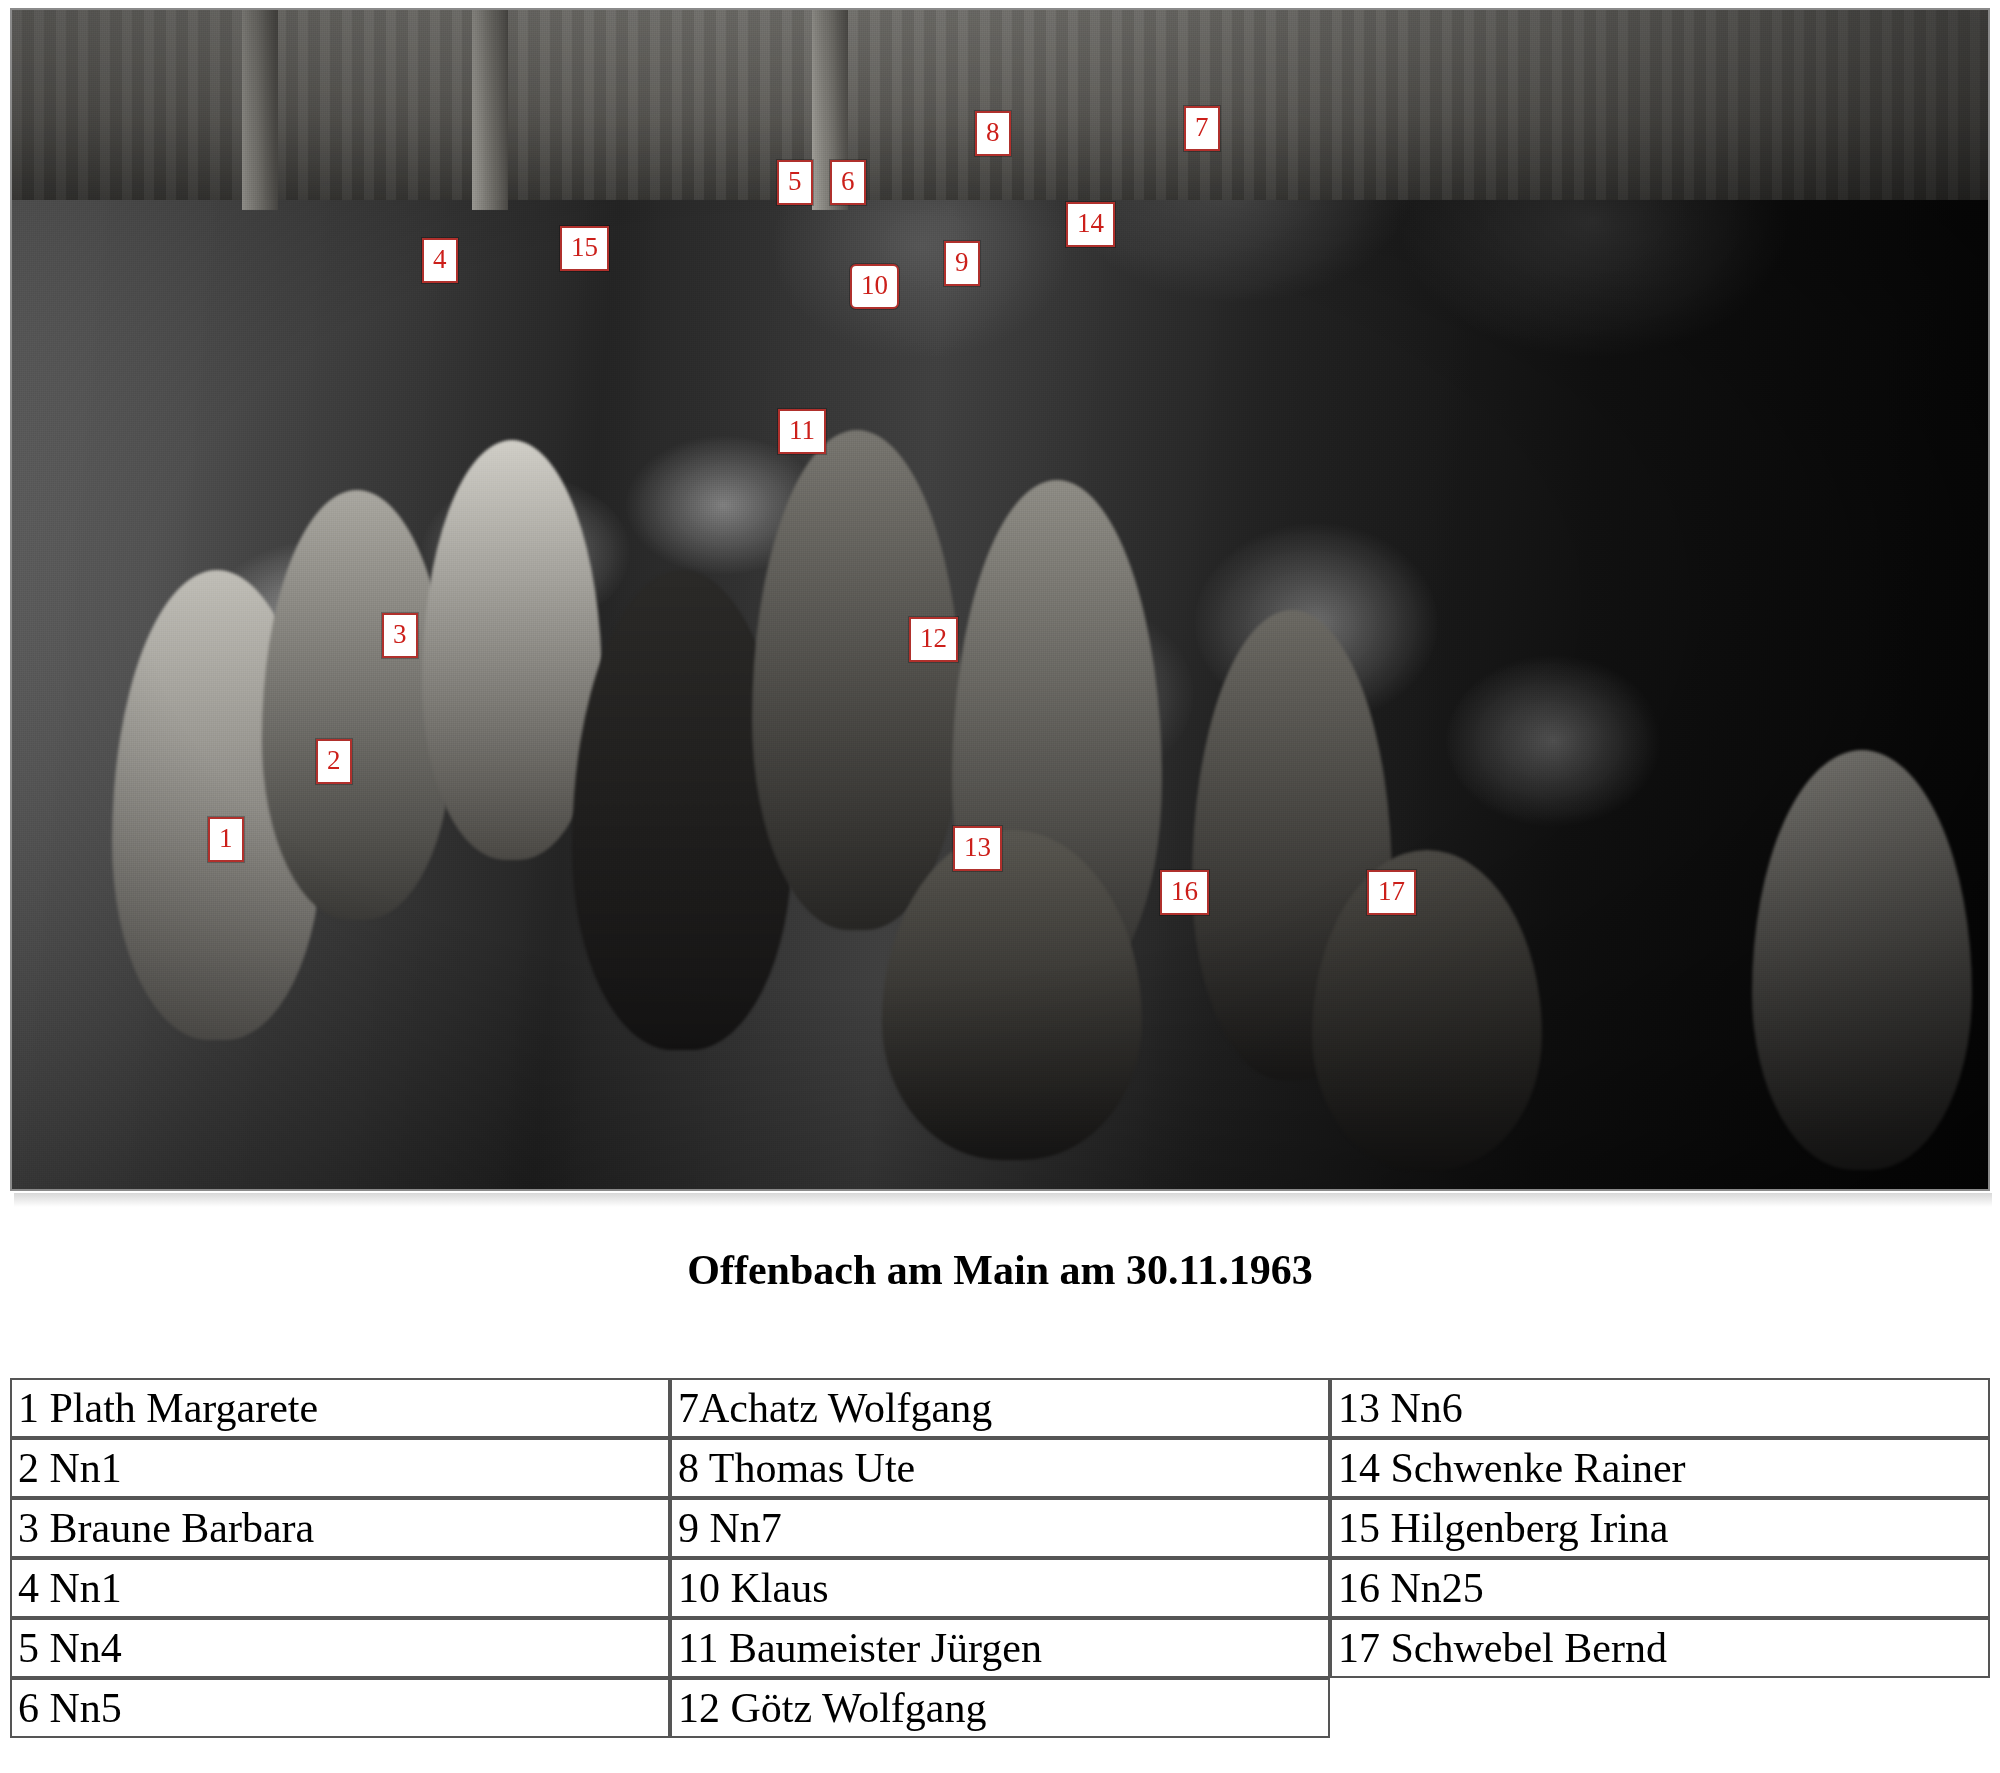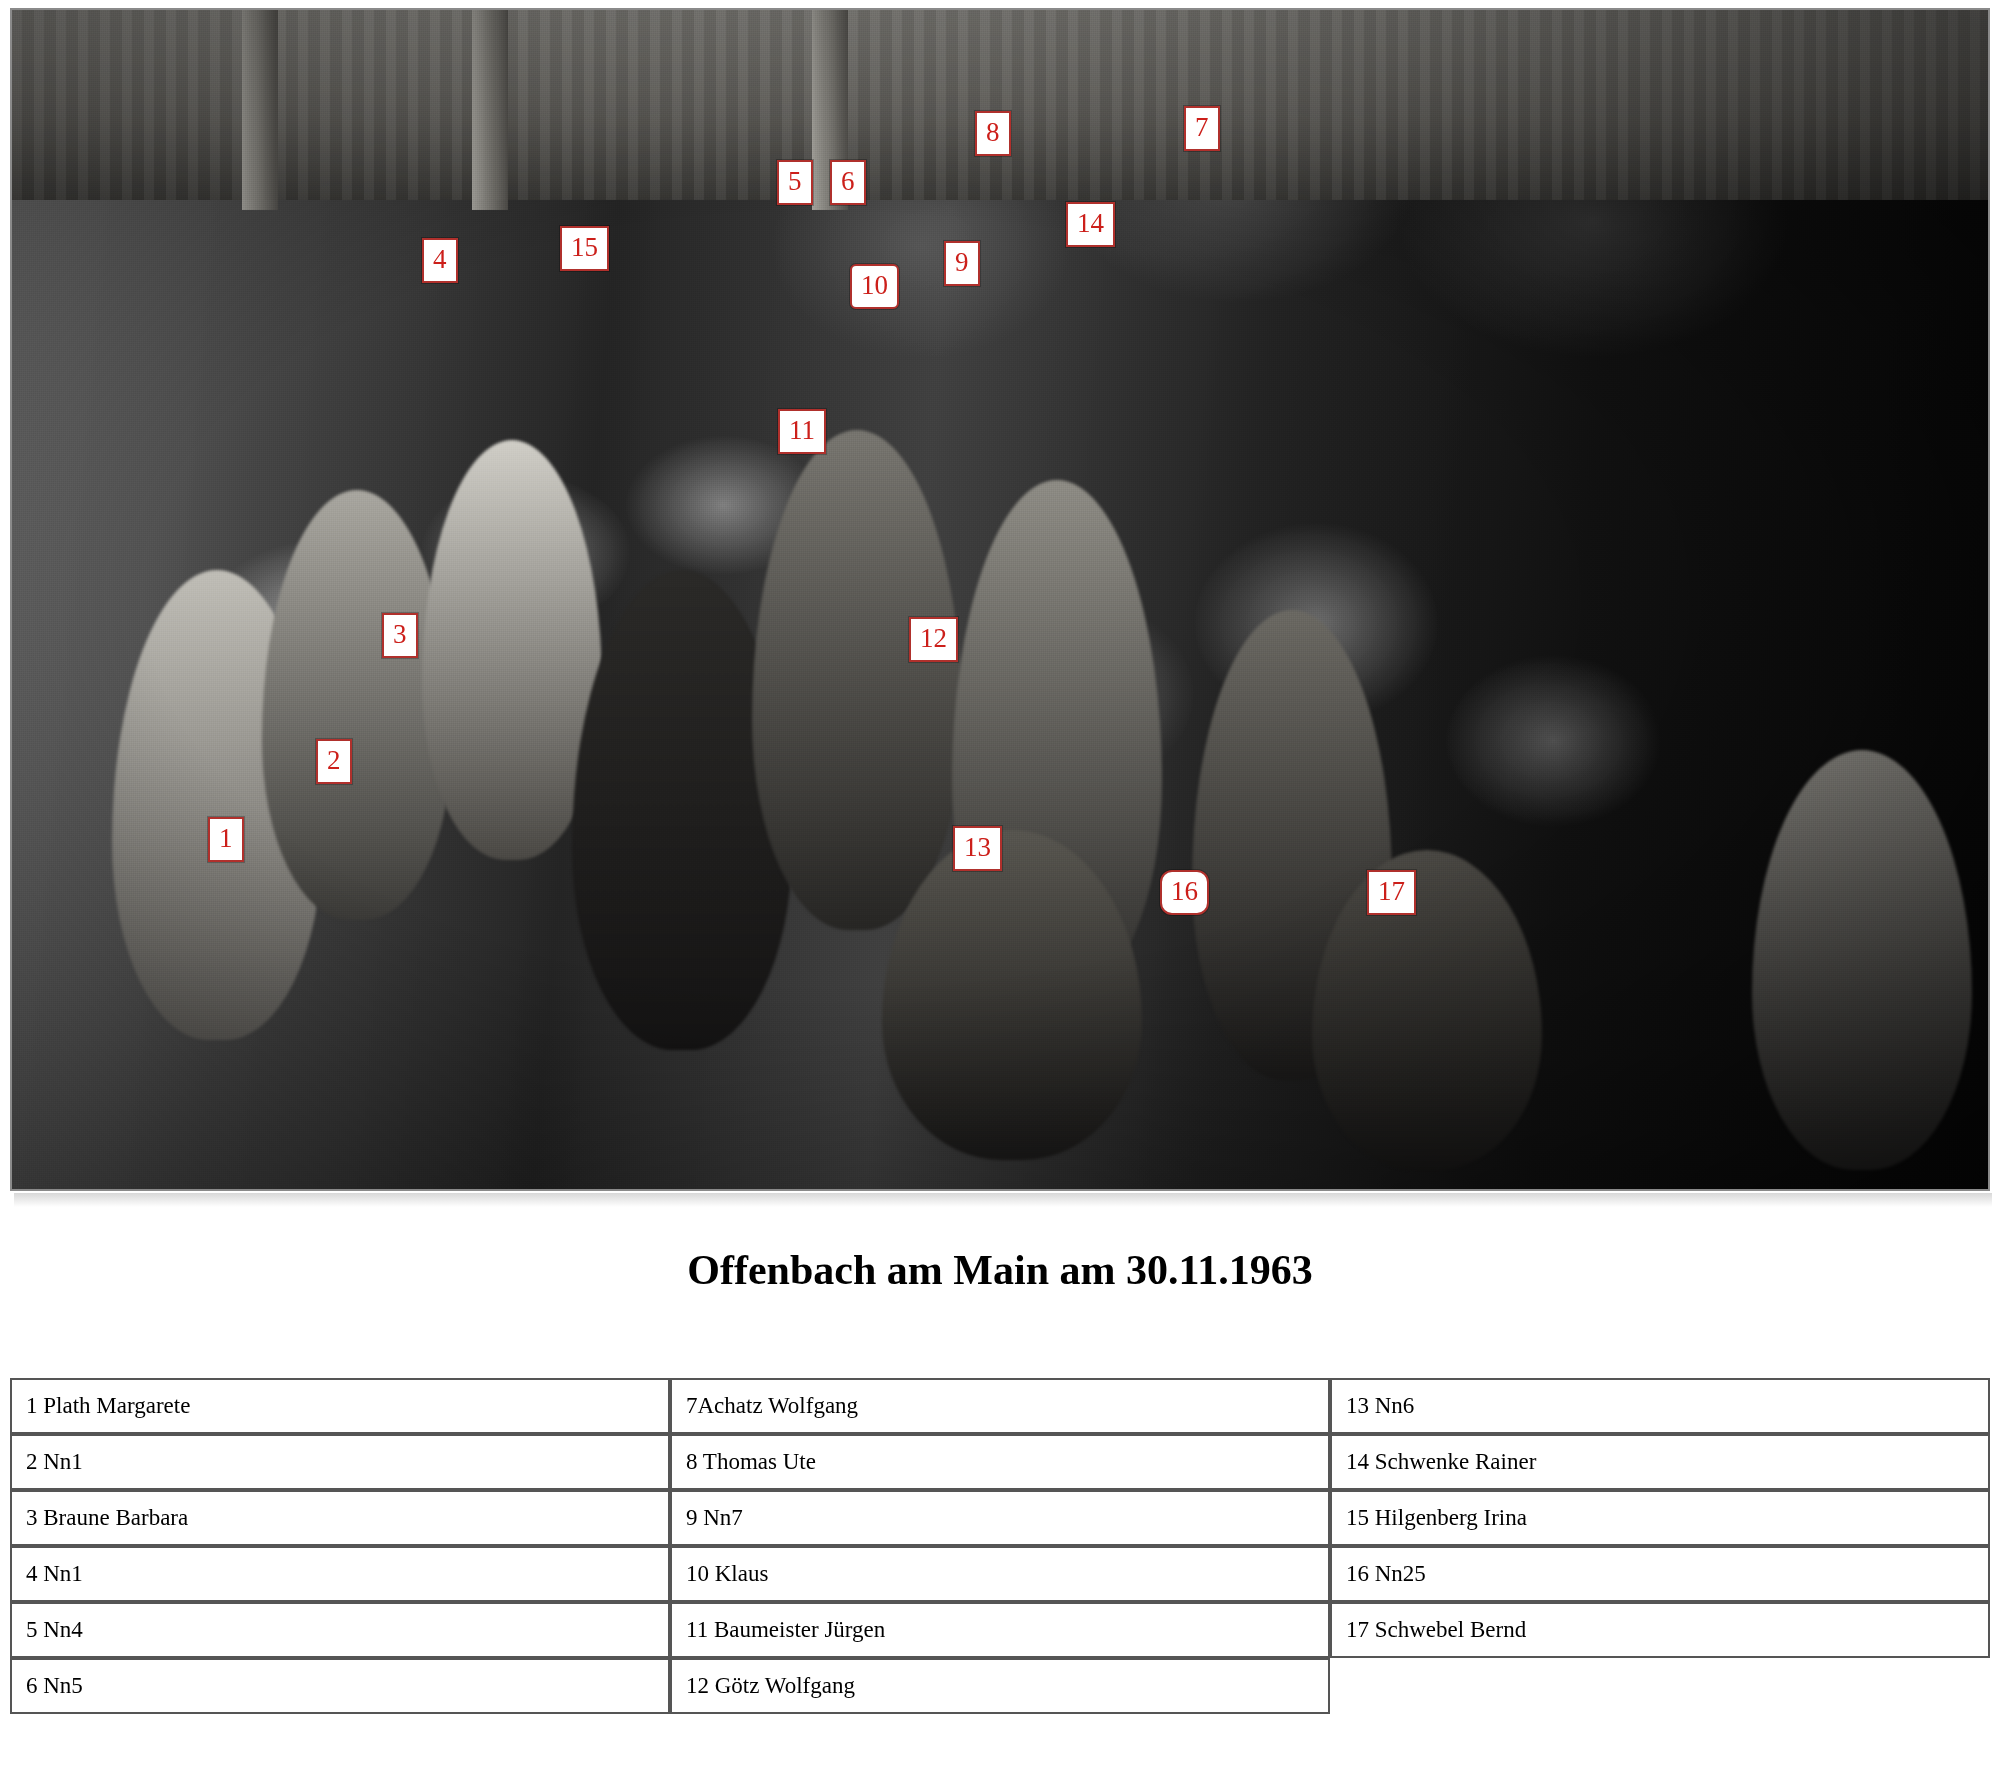--- a/index.html
+++ b/index.html
@@ -126,23 +126,23 @@
     position: absolute;
     left: 10px;
     top: 1378px;
     width: 1980px;
     border-collapse: separate;
     border-spacing: 0;
   }
   .names-table td {
     border: 2px solid #555555;
     height: 44px;
-    padding: 4px 14px;
-    font-family: "Liberation Serif", serif;
-    font-size: 23px;
+    padding: 4px 6px;
+    font-family: "Liberation Serif", serif;
+    font-size: 42px;
     color: #000000;
     vertical-align: middle;
     background: #ffffff;
   }
   .names-table td.empty {
     border: none;
     background: #ffffff;
   }
   .col-w { width: 33.33%; }
 </style>
@@ -181,21 +181,21 @@
         <div class="marker" style="left: 818px; top: 150px;">6</div>
         <div class="marker" style="left: 1172px; top: 96px;">7</div>
         <div class="marker" style="left: 963px; top: 101px;">8</div>
         <div class="marker" style="left: 932px; top: 231px;">9</div>
         <div class="marker" style="left: 838px; top: 254px; border-radius: 6px;">10</div>
         <div class="marker" style="left: 732px; top: 399px; margin-left: 34px;">11</div>
         <div class="marker" style="left: 897px; top: 607px;">12</div>
         <div class="marker" style="left: 941px; top: 816px;">13</div>
         <div class="marker" style="left: 1054px; top: 192px;">14</div>
         <div class="marker" style="left: 548px; top: 205px; margin-top: 11px;">15</div>
-        <div class="marker" style="left: 1148px; top: 860px; border-radius: 12px;">16</div>
+        <div class="marker" style="left: 1148px; top: 860px;">16</div>
         <div class="marker" style="left: 1355px; top: 860px;">17</div>
       </div>
   </div>
   <div class="photo-shadow"></div>
 
   <div class="caption">
     <div>Offenbach am Main am 30.11.1963</div>
   </div>
 
   <table class="names-table">

